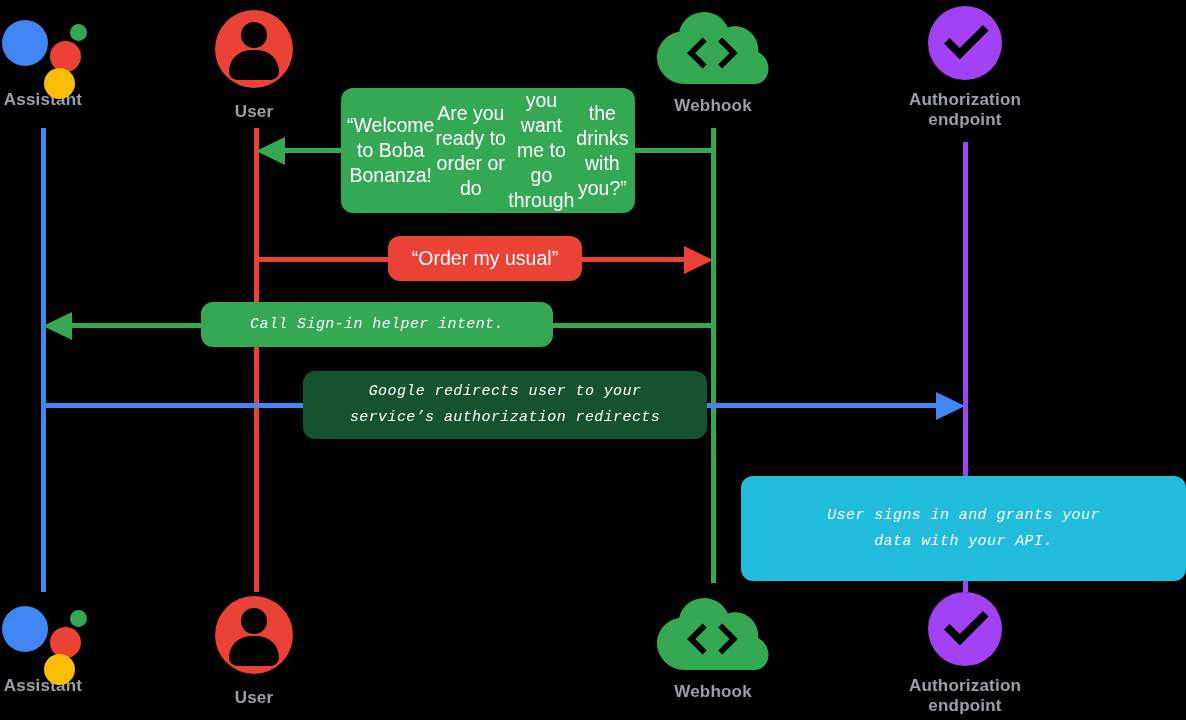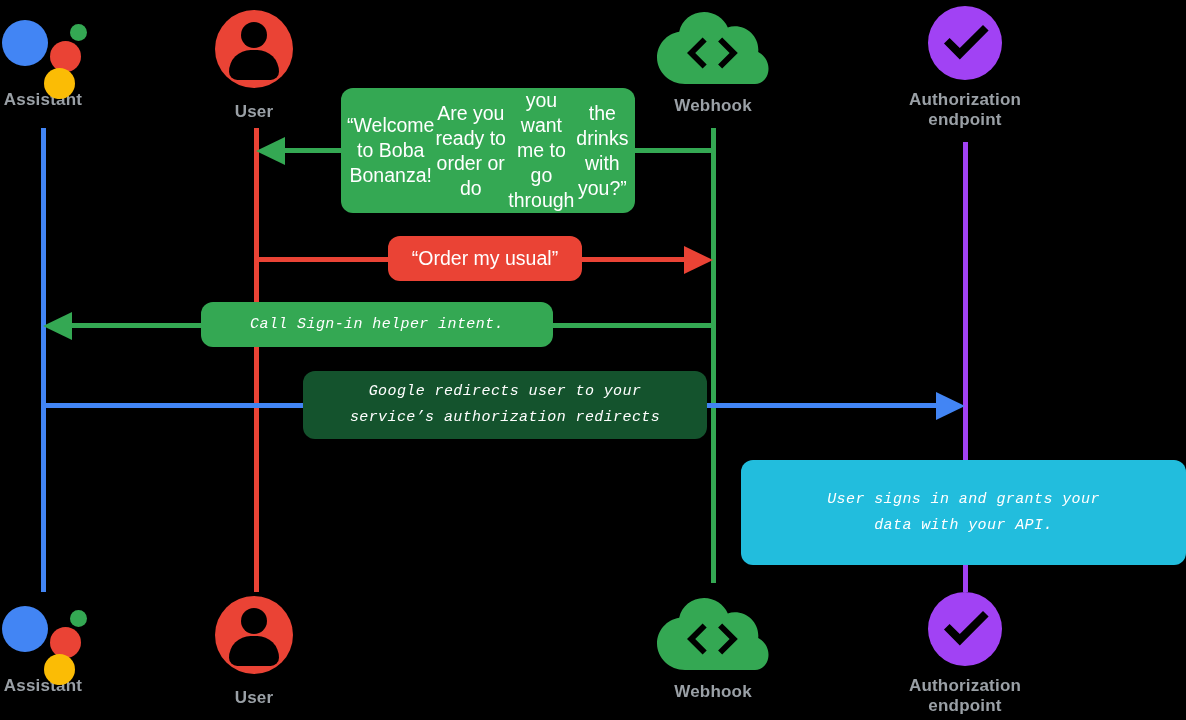--- a/index.html
+++ b/index.html
@@ -172,19 +172,19 @@
   </div>
 
   <div class="wire" style="left:41px;top:403px;width:895px;background:#4285F4;"></div>
   <div class="head-r" style="left:936px;top:392px;border-left-color:#4285F4;"></div>
   <div class="msg mono" style="left:303px;top:371px;width:404px;height:68px;background:#14532d;
               flex-direction:column;">
     <span>Google redirects user to your</span>
     <span>service’s authorization redirects</span>
   </div>
 
-  <div class="msg mono" style="left:741px;top:460px;width:445px;height:105px;background:#22BDDD;
+  <div class="msg mono" style="left:741px;top:476px;width:445px;height:105px;background:#22BDDD;
               flex-direction:column;">
     <span>User signs in and grants your</span>
     <span>data with your API.</span>
   </div>
 
 </div>
 
 </body></html>

